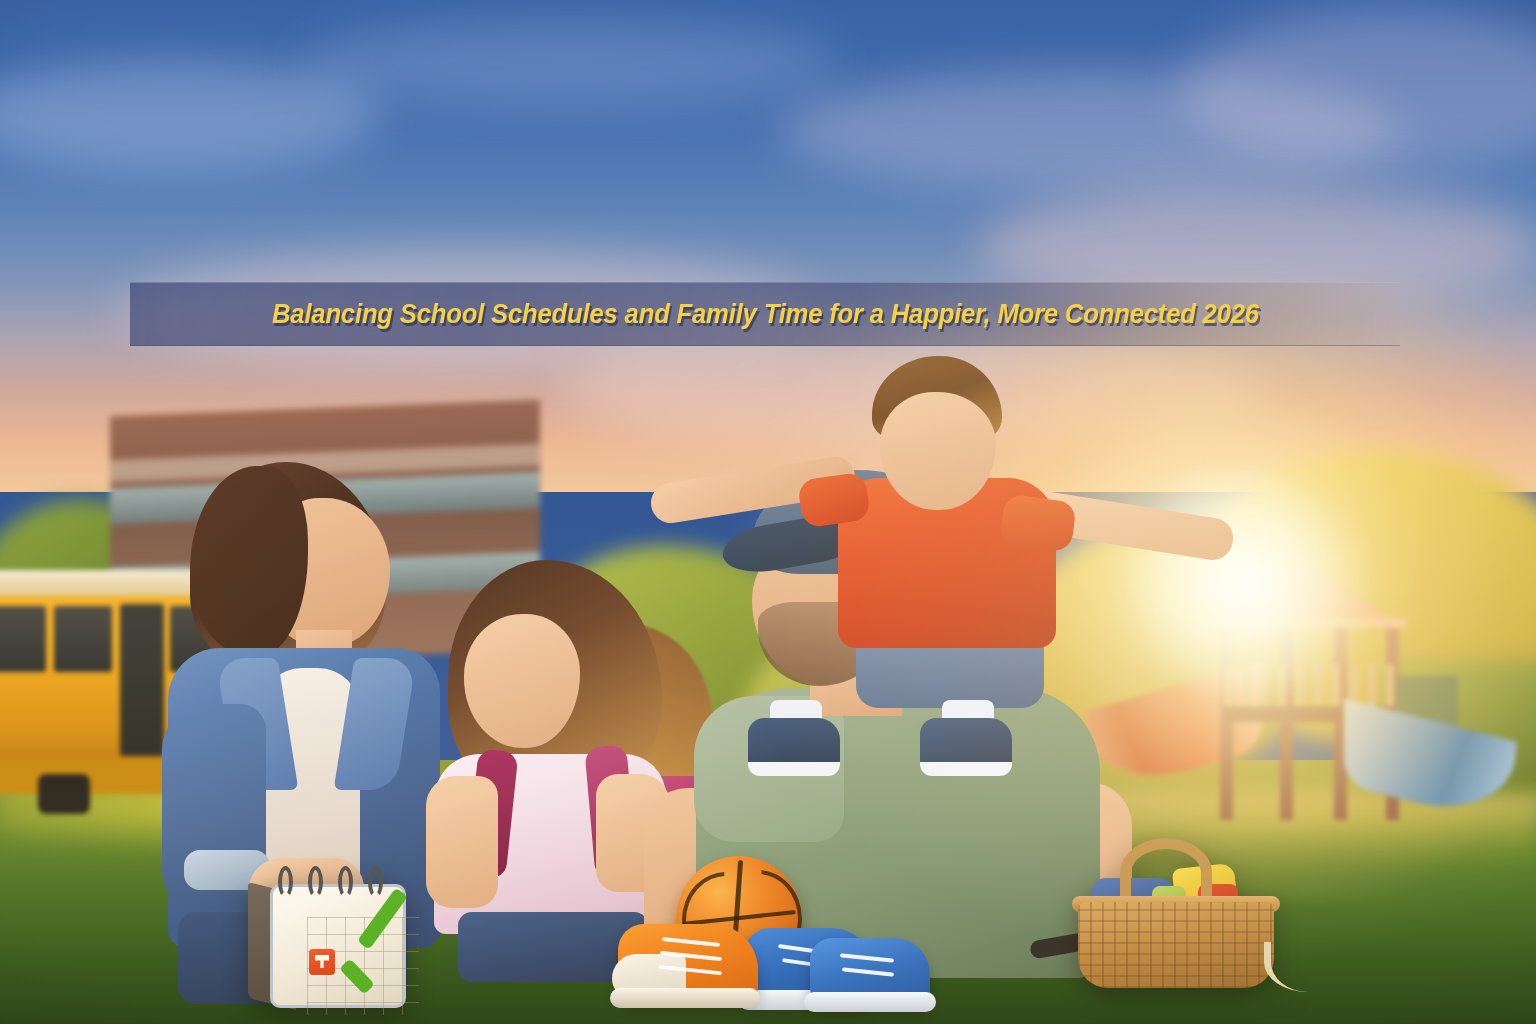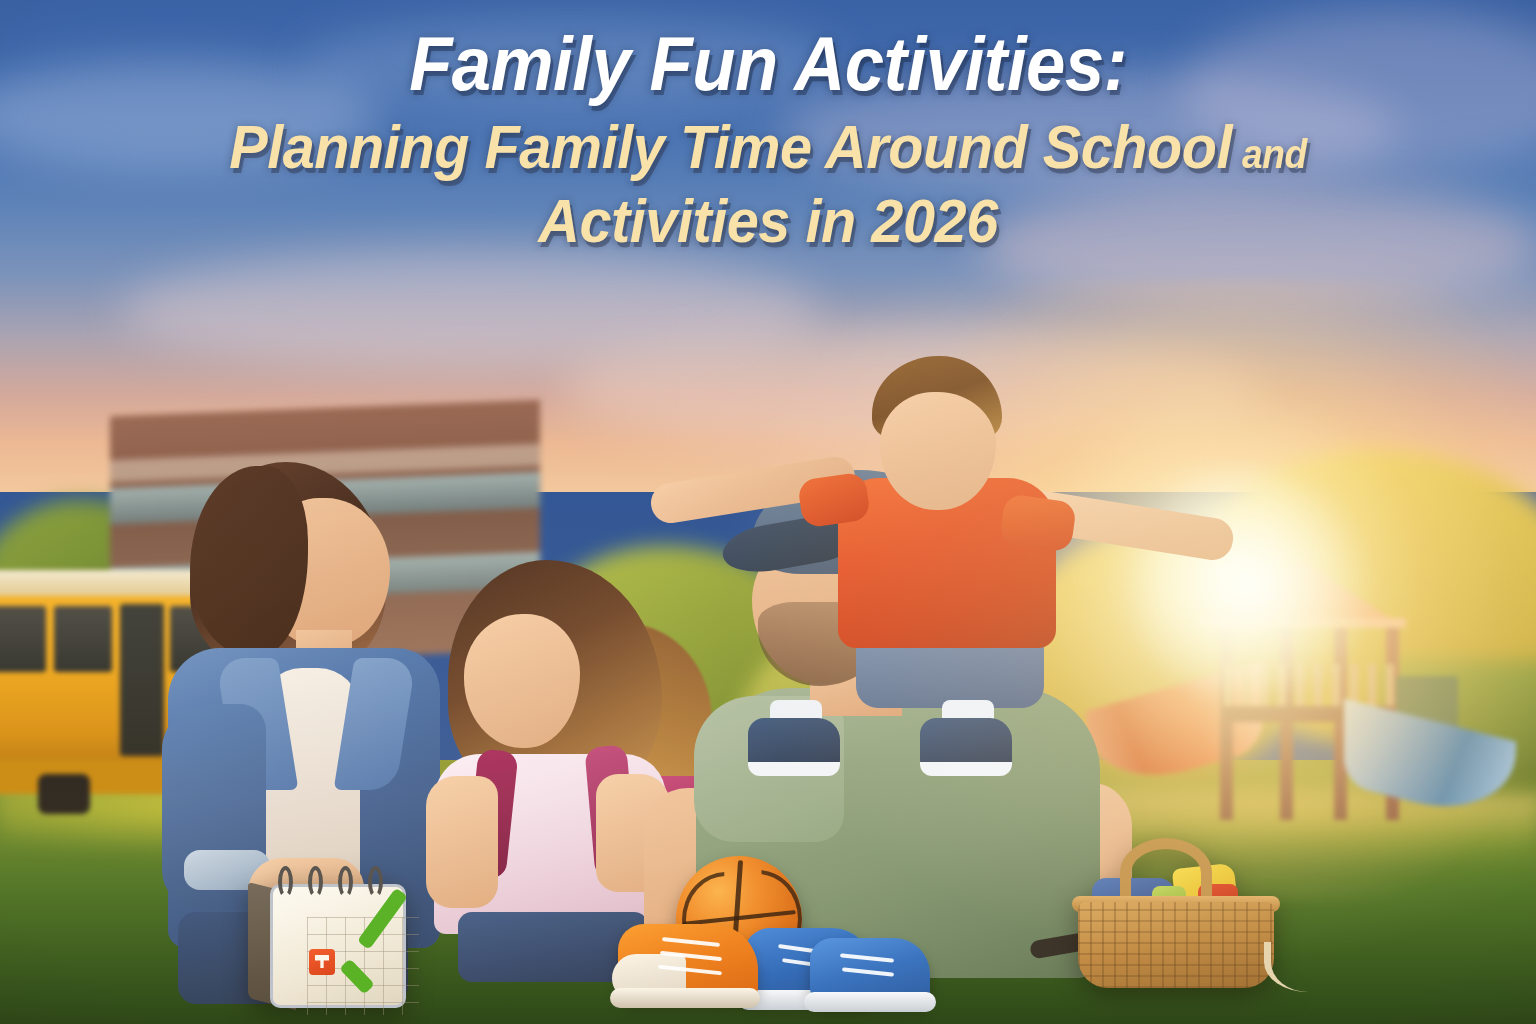--- a/index.html
+++ b/index.html
@@ -523,20 +523,18 @@
     <div class="bk-red"></div>
     <div class="bk-handle"></div>
     <div class="bk-rim"></div>
     <div class="bk-body"></div>
     <div class="bk-tail"></div>
   </div>
 
   <div class="warm"></div>
   <div class="vignette"></div>
 
-  <div class="titlewrap">
-    <p class="t-line t1">Family Fun Activities:</p>
-    <p class="t-line t2"><span>Planning Family Time Around School</span><span class="small">&nbsp;</span><span class="small">and</span></p>
-    <p class="t-line t3">Activities in 2026</p>
-  </div>
-
+
+  <div class="tagbar">
+    <p class="tagline">Balancing School Schedules and Family Time for a Happier, More Connected 2026</p>
+  </div>
 
 </div>
 
 </body></html>

